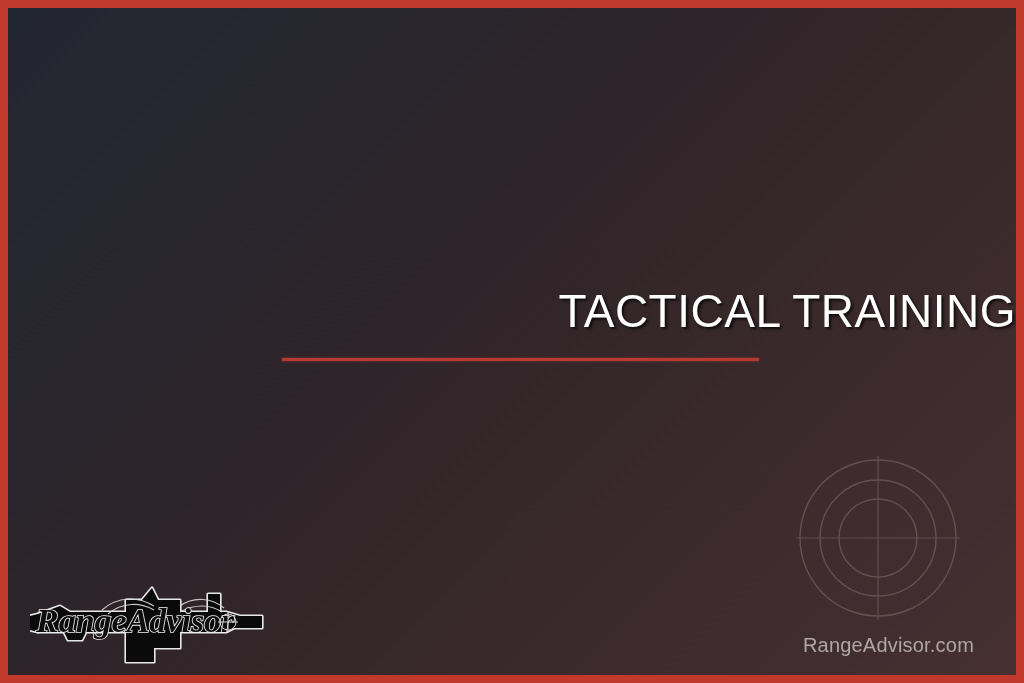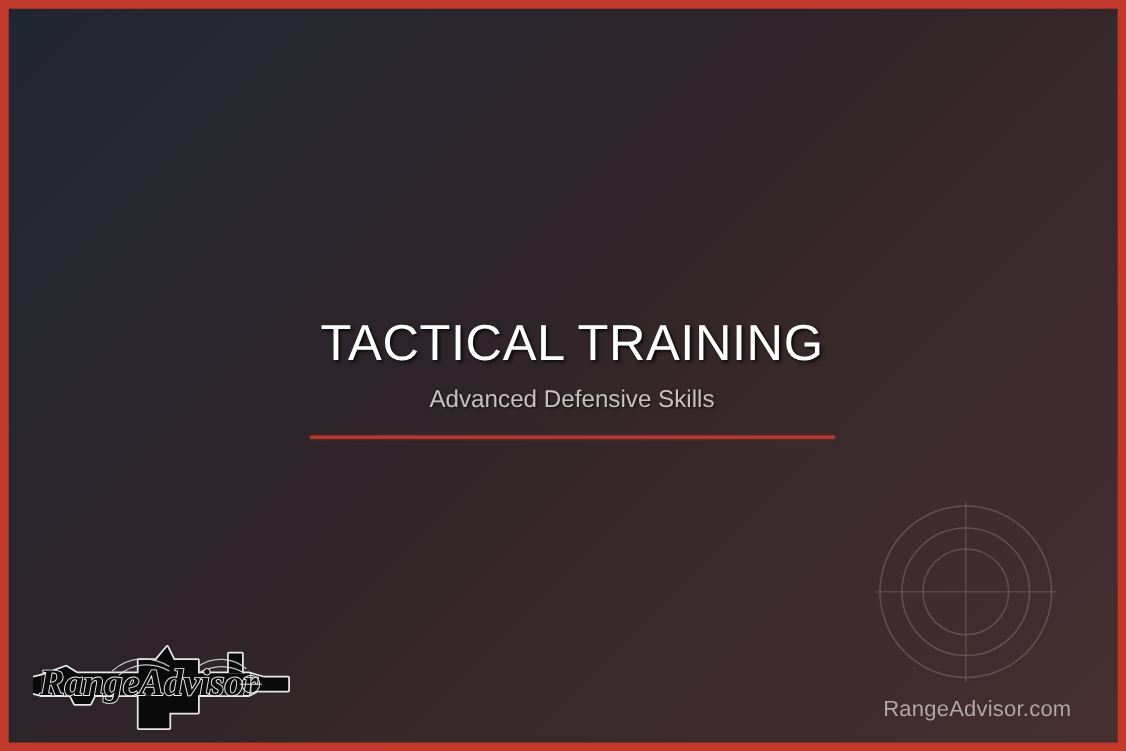--- a/index.html
+++ b/index.html
@@ -40,21 +40,21 @@
     height: 176px;
     pointer-events: none;
   }
 
   
   #title-block {
     position: absolute;
     left: 16px;
     right: 0;
     top: 278px;
-    text-align: center;
+    text-align: right;
   }
   #slide-title {
     margin: 0;
     font-size: 46px;
     font-weight: normal;
     letter-spacing: 0.5px;
     color: #ffffff;
     text-shadow: 2px 2px 3px rgba(0,0,0,0.75);
     line-height: 1.12;
   }
@@ -107,21 +107,20 @@
       </g>
       <g stroke="#6b5558" stroke-width="1.2" opacity="0.8">
         <line x1="6" y1="88" x2="170" y2="88"></line>
         <line x1="88" y1="6" x2="88" y2="170"></line>
       </g>
     </svg>
   </div>
 
   <div id="title-block">
     <h1 id="slide-title">TACTICAL TRAINING</h1>
-    <h2 id="slide-subtitle">Advanced Defensive Skills</h2>
     <div id="title-divider"></div>
   </div>
 
   <div id="logo">
     <svg width="244" height="94" viewBox="0 0 244 94" xmlns="http://www.w3.org/2000/svg">
       <defs>
 
         <g id="rifle-shape">
 
           <path d="M8 44 L8 62 L34 62 L38 70 L52 70 L56 62 L118 62 L118 78 L150 78

